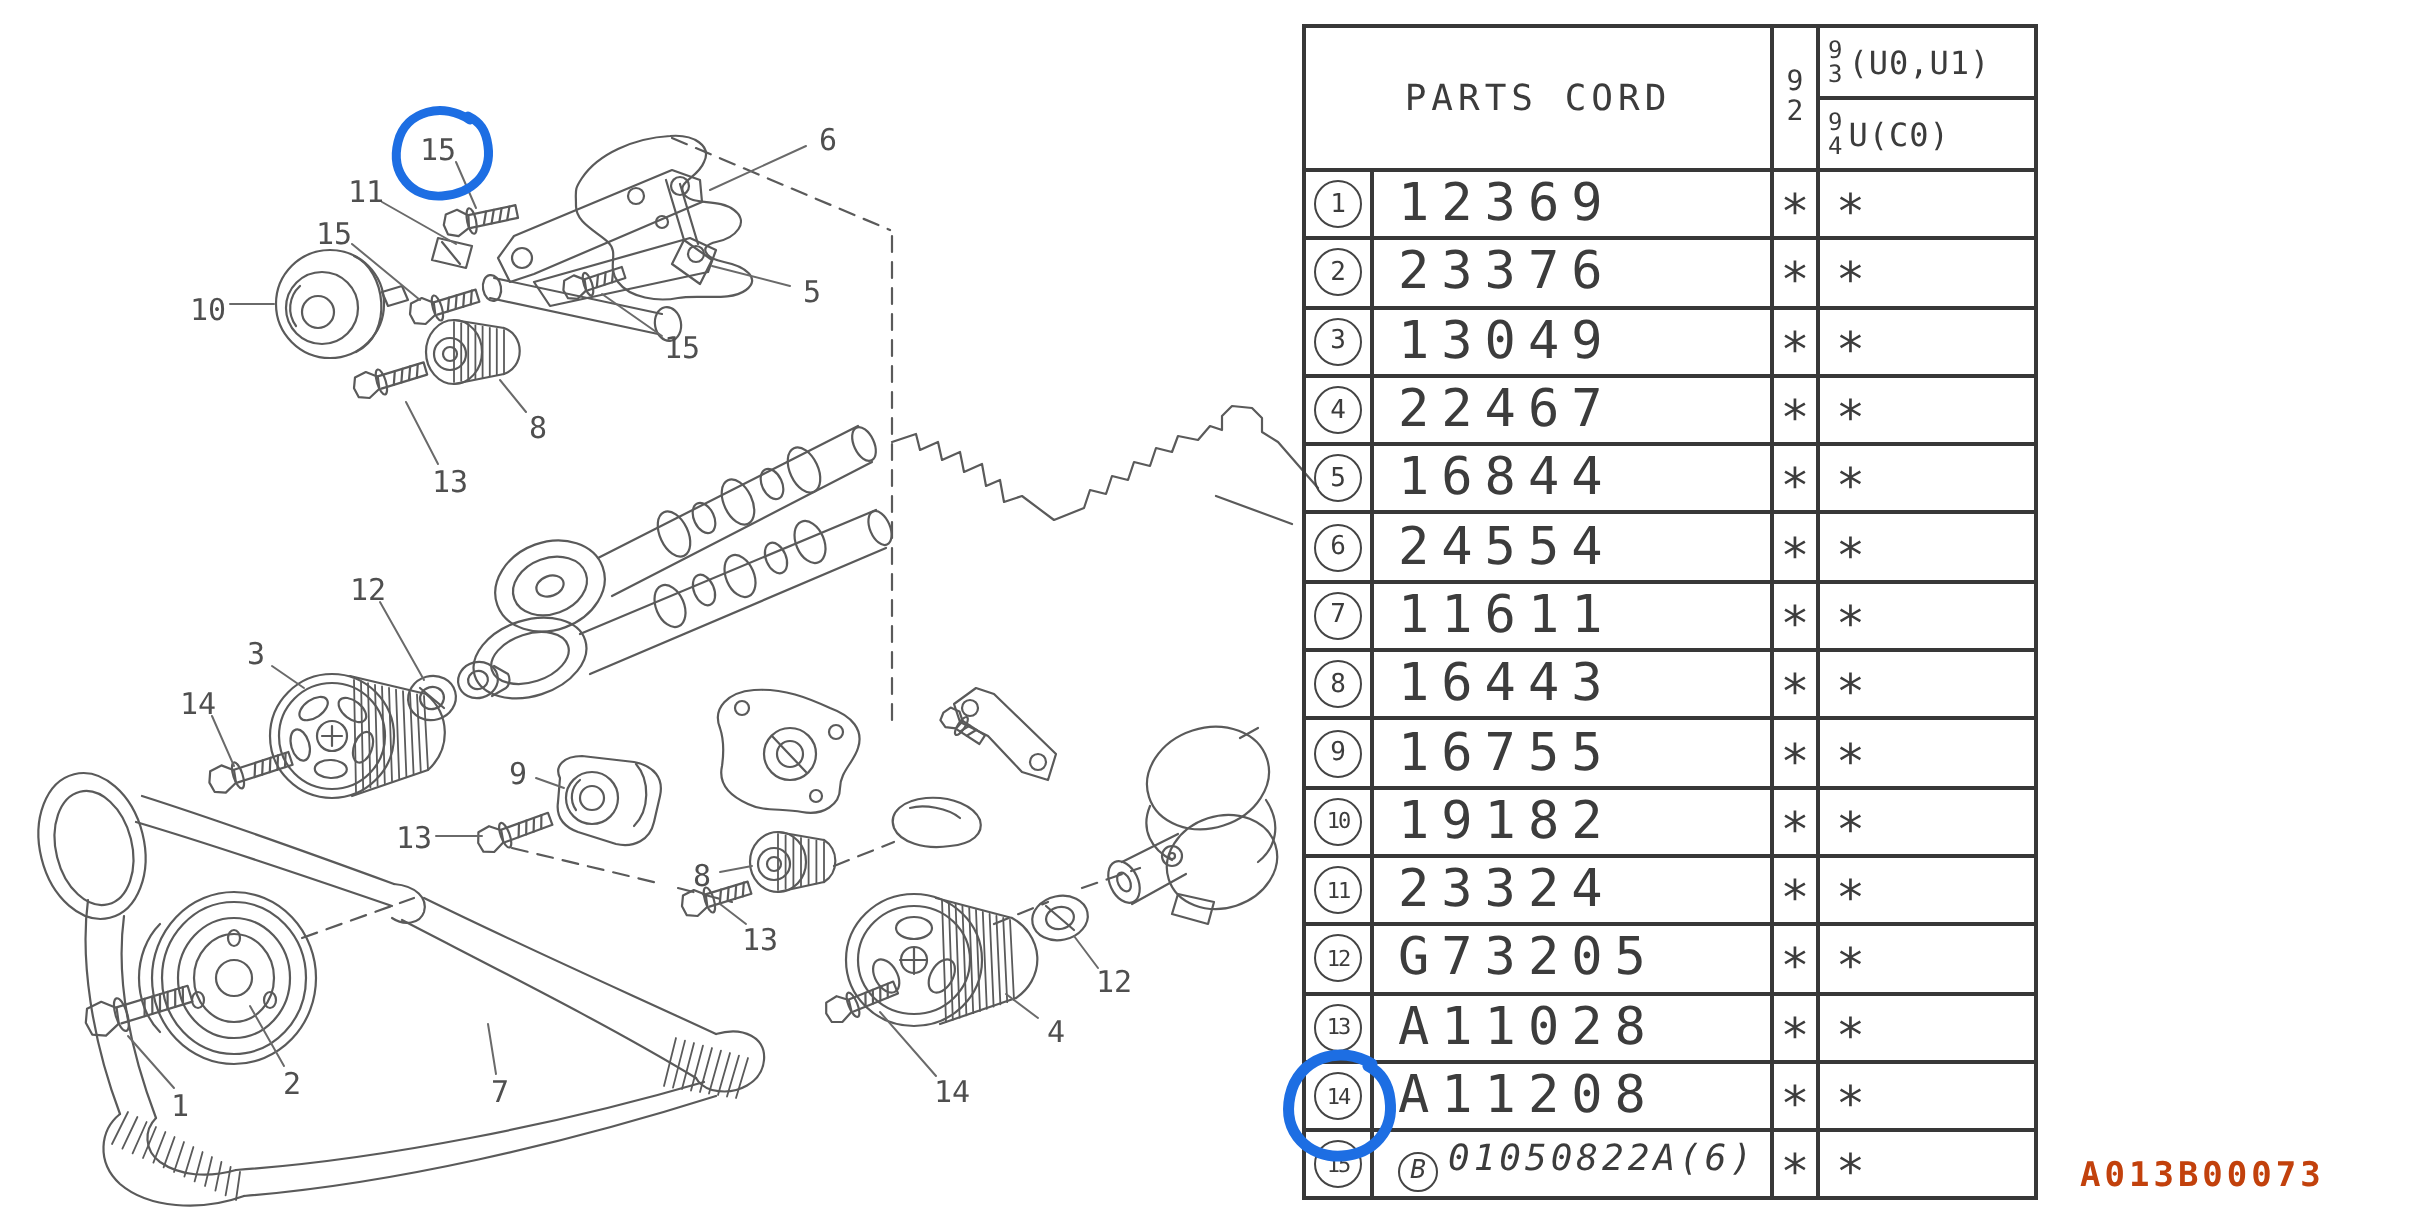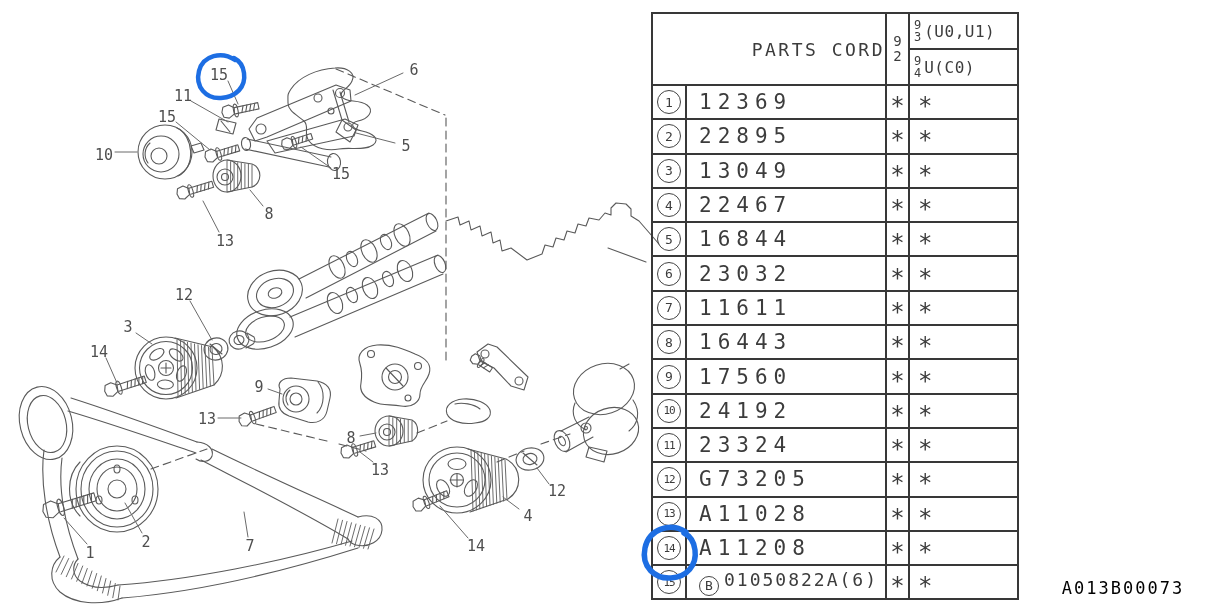--- a/index.html
+++ b/index.html
@@ -10,41 +10,41 @@
   }
   
   #diagram-svg{position:absolute;left:0;top:0;}
   #diagram-svg text{font:15px "DejaVu Sans Mono", monospace;fill:#4f4f4f;stroke:none;}
   #overlay-svg{position:absolute;left:0;top:0;pointer-events:none;z-index:6;}
   
   .table-wrap{position:absolute;left:651px;top:12px;z-index:2;}
   table{border-collapse:collapse;table-layout:fixed;width:366px;color:#3c3c3c;}
   th,td{border:2px solid #383838;padding:0;font-weight:normal;}
   th{height:34px;}
-  .pc{font-size:18px;letter-spacing:2.5px;text-align:right;}
+  .pc{font-size:18px;letter-spacing:2.5px;text-align:center;}
   .yr div{display:flex;flex-direction:column;align-items:center;justify-content:center;font-size:14px;line-height:1.1;}
   .split div.wrap{display:flex;align-items:center;gap:3px;padding-left:4px;}
   .split .digits{display:flex;flex-direction:column;font-size:12px;line-height:1;}
   .split .val{font-size:16px;letter-spacing:0.5px;white-space:nowrap;}
   tbody td{height:32.3px;}
   td.numcell{text-align:center;}
   .circ{display:inline-flex;width:24px;height:24px;border:1.5px solid #444;border-radius:50%;
         align-items:center;justify-content:center;font-size:13px;line-height:1;box-sizing:border-box;}
   .circ.two{font-size:11px;letter-spacing:-1px;}
-  td.partcell{font-size:21px;letter-spacing:6px;padding-left:12px;white-space:nowrap;overflow:hidden;}
-  td.partcell.long{font-size:18px;letter-spacing:2px;}
+  td.partcell{font-size:26px;letter-spacing:6px;padding-left:12px;white-space:nowrap;overflow:hidden;}
+  td.partcell.long{font-size:18px;letter-spacing:2px;font-style:italic;}
   .circB{display:inline-flex;width:20px;height:20px;border:1.5px solid #444;border-radius:50%;
          align-items:center;justify-content:center;font-size:13px;letter-spacing:0;margin-right:5px;
          vertical-align:-4px;box-sizing:border-box;}
   td.a92{text-align:center;}
   td.a94{padding-left:8px;text-align:left;}
   .ast{display:inline-block;font-size:24px;transform:translateY(4px);}
   
-  .footer-code{position:absolute;left:1040px;top:578px;width:166px;text-align:center;
-               font-size:17px;letter-spacing:2px;color:#000000;z-index:2;}
+  .footer-code{position:absolute;left:1040px;top:578px;width:166px;text-align:left;
+               font-size:17px;letter-spacing:2px;color:#c2410c;z-index:2;font-weight:bold;}
 </style>
 </head>
 <body>
 
 <svg id="diagram-svg" width="660" height="607" viewBox="0 0 660 607" stroke="#5a5a5a" fill="none" stroke-width="1.1" stroke-linecap="round" stroke-linejoin="round">
 
   <g stroke-dasharray="8 5">
     <path d="M336,69 L445,115"></path>
     <path d="M446,118 L446,362"></path>
     <path d="M256,424 L331,442 M339,444 L366,451"></path>
@@ -435,21 +435,21 @@
     </thead>
     <tbody id="rows">
         <tr>
           <td class="numcell"><span class="circ">1</span></td>
           <td class="partcell"><span>12369</span></td>
           <td class="a92"><span class="ast">*</span></td>
           <td class="a94"><span class="ast">*</span></td>
         </tr>
         <tr>
           <td class="numcell"><span class="circ">2</span></td>
-          <td class="partcell"><span>22895</span></td>
+          <td class="partcell"><span>23376</span></td>
           <td class="a92"><span class="ast">*</span></td>
           <td class="a94"><span class="ast">*</span></td>
         </tr>
         <tr>
           <td class="numcell"><span class="circ">3</span></td>
           <td class="partcell"><span>13049</span></td>
           <td class="a92"><span class="ast">*</span></td>
           <td class="a94"><span class="ast">*</span></td>
         </tr>
         <tr>
@@ -459,45 +459,45 @@
           <td class="a94"><span class="ast">*</span></td>
         </tr>
         <tr>
           <td class="numcell"><span class="circ">5</span></td>
           <td class="partcell"><span>16844</span></td>
           <td class="a92"><span class="ast">*</span></td>
           <td class="a94"><span class="ast">*</span></td>
         </tr>
         <tr>
           <td class="numcell"><span class="circ">6</span></td>
-          <td class="partcell"><span>23032</span></td>
+          <td class="partcell"><span>24554</span></td>
           <td class="a92"><span class="ast">*</span></td>
           <td class="a94"><span class="ast">*</span></td>
         </tr>
         <tr>
           <td class="numcell"><span class="circ">7</span></td>
           <td class="partcell"><span>11611</span></td>
           <td class="a92"><span class="ast">*</span></td>
           <td class="a94"><span class="ast">*</span></td>
         </tr>
         <tr>
           <td class="numcell"><span class="circ">8</span></td>
           <td class="partcell"><span>16443</span></td>
           <td class="a92"><span class="ast">*</span></td>
           <td class="a94"><span class="ast">*</span></td>
         </tr>
         <tr>
           <td class="numcell"><span class="circ">9</span></td>
-          <td class="partcell"><span>17560</span></td>
+          <td class="partcell"><span>16755</span></td>
           <td class="a92"><span class="ast">*</span></td>
           <td class="a94"><span class="ast">*</span></td>
         </tr>
         <tr>
           <td class="numcell"><span class="circ two">10</span></td>
-          <td class="partcell"><span>24192</span></td>
+          <td class="partcell"><span>19182</span></td>
           <td class="a92"><span class="ast">*</span></td>
           <td class="a94"><span class="ast">*</span></td>
         </tr>
         <tr>
           <td class="numcell"><span class="circ two">11</span></td>
           <td class="partcell"><span>23324</span></td>
           <td class="a92"><span class="ast">*</span></td>
           <td class="a94"><span class="ast">*</span></td>
         </tr>
         <tr>

